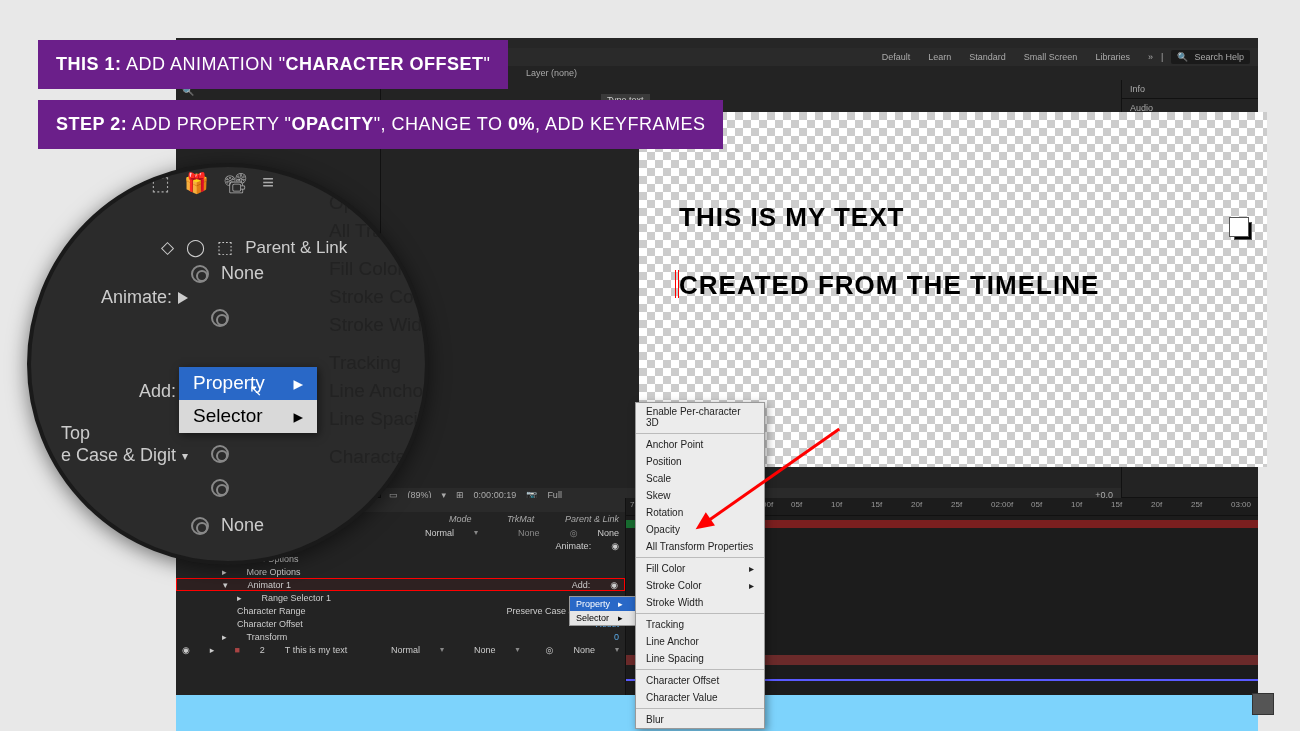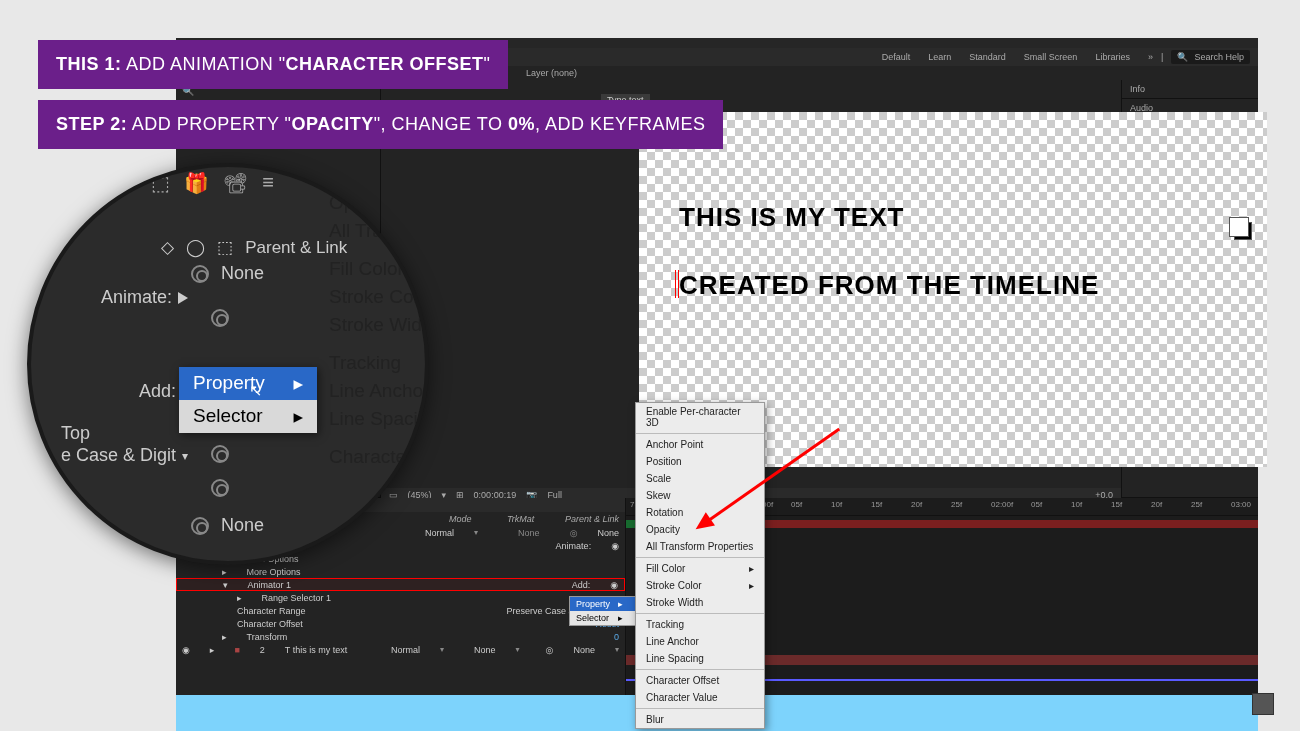--- a/index.html
+++ b/index.html
@@ -174,21 +174,21 @@
     </div>
 
     <div class="viewer">
       <div style="position:absolute; left:220px; top:14px; font-size:9px; background:#3a3a3a; padding:1px 6px;">Type text</div>
       <div class="canvas">
         <div class="canvas-text canvas-t1">THIS IS MY TEXT</div>
         <div class="canvas-text canvas-t2">CREATED FROM THE TIMELINE</div>
       </div>
       <div class="viewer-footer">
         <span>▭</span>
-        <span>(45%)</span>
+        <span>(89%)</span>
         <span>▾</span>
         <span>⊞</span>
         <span>0:00:00:19</span>
         <span>📷</span>
         <span>Full</span>
         <span style="margin-left:auto">+0,0</span>
       </div>
     </div>
 
     <div class="right-panels">

